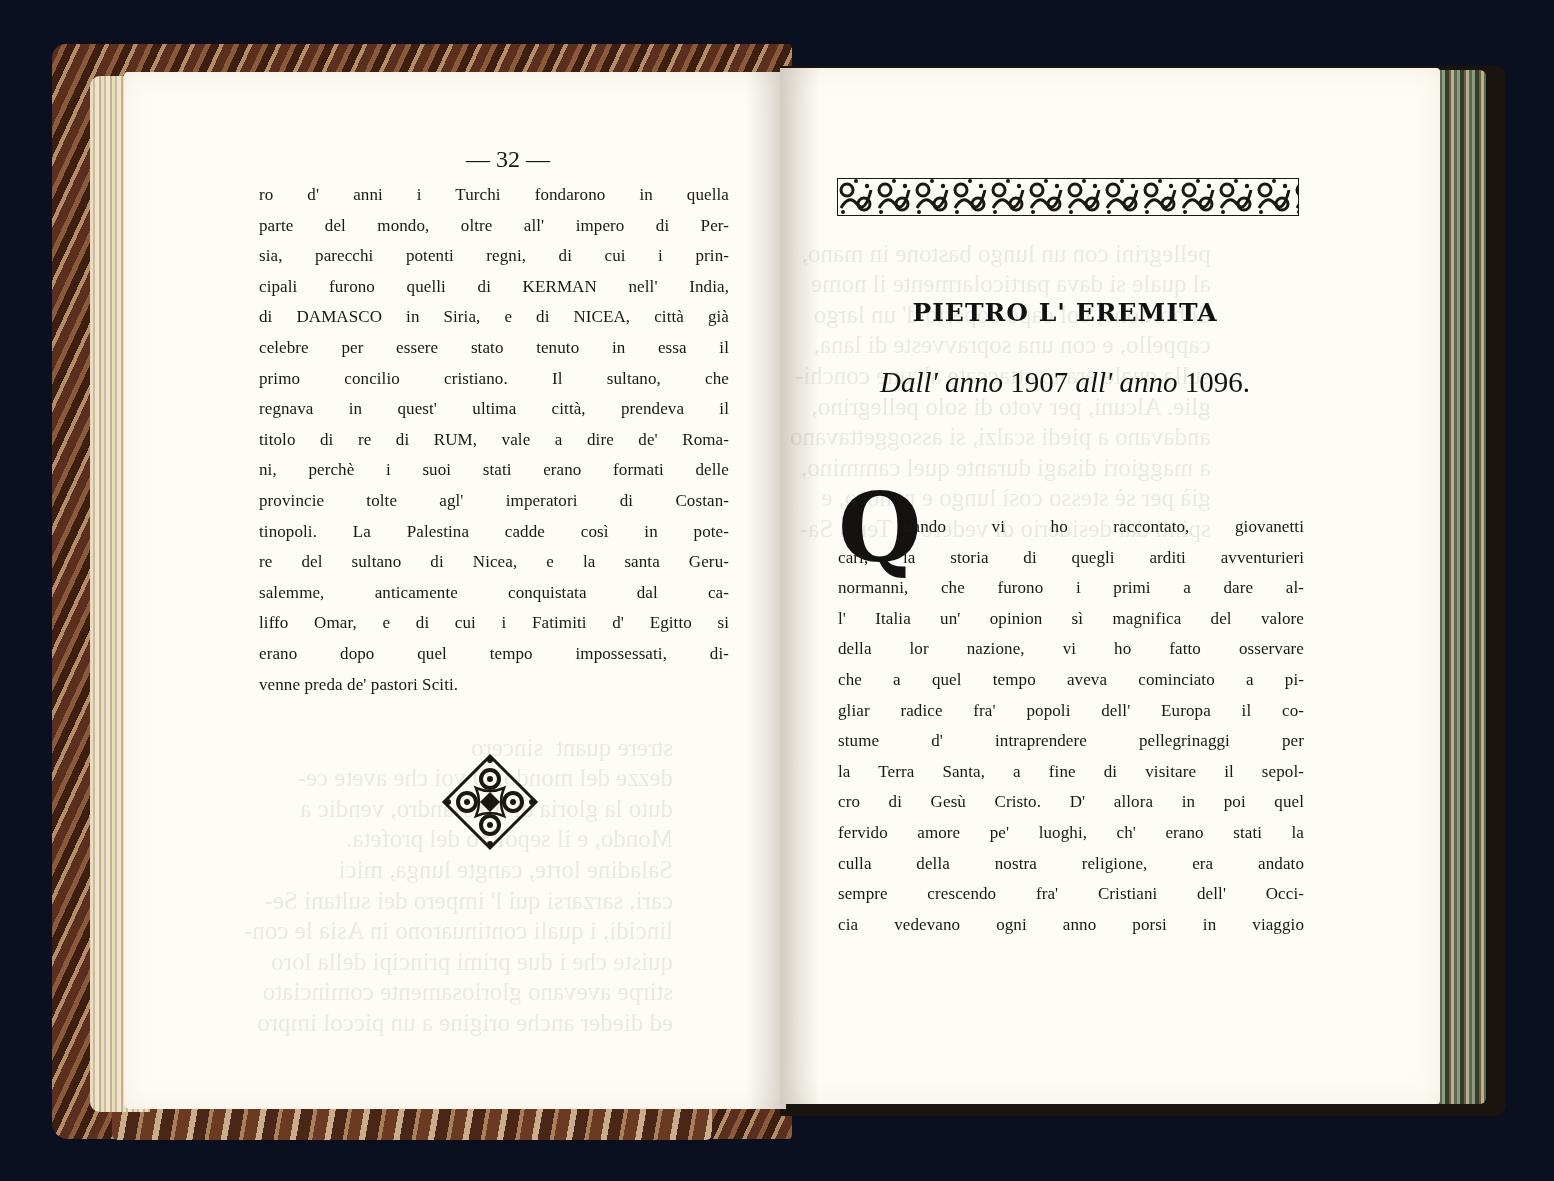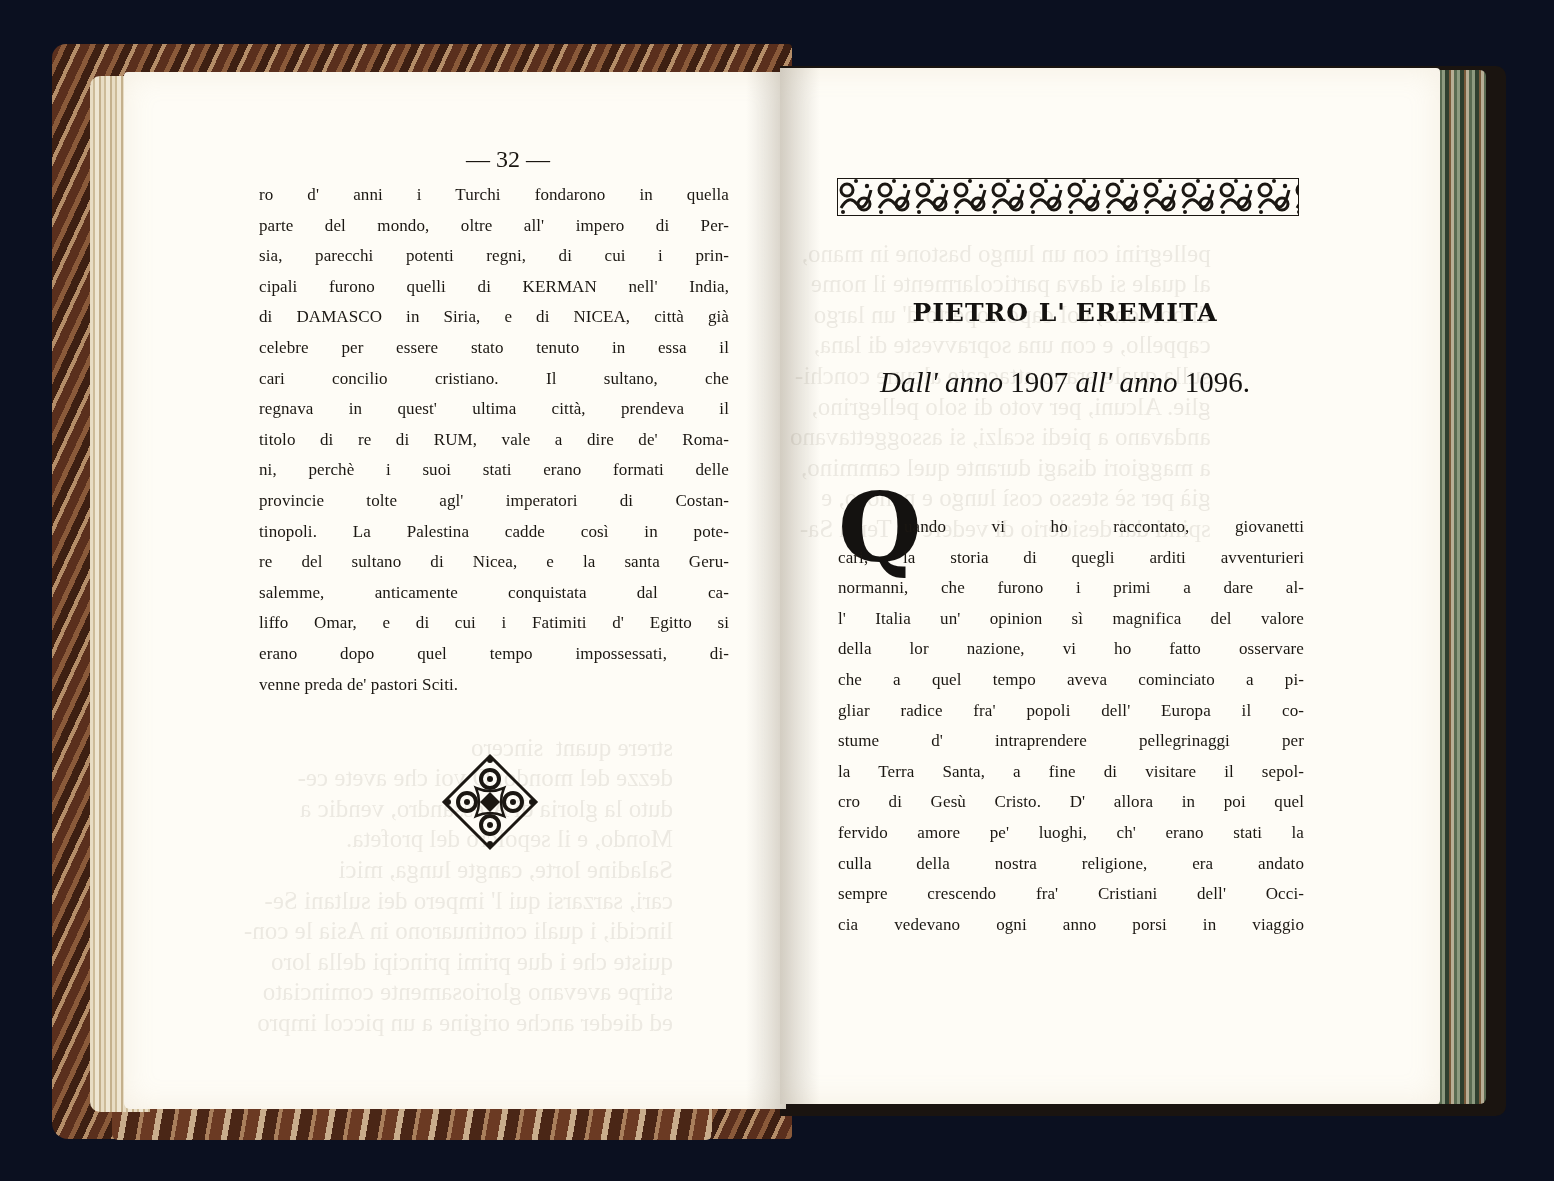--- a/index.html
+++ b/index.html
@@ -144,21 +144,21 @@
 
   <div class="page-number">— 32 —</div>
 
   <div class="text-block left-text">
     <span class="line">ro d' anni i Turchi fondarono in quella</span>
     <span class="line">parte del mondo, oltre all' impero di Per-</span>
     <span class="line">sia, parecchi potenti regni, di cui i prin-</span>
     <span class="line">cipali furono quelli di KERMAN nell' India,</span>
     <span class="line">di DAMASCO in Siria, e di NICEA, città già</span>
     <span class="line">celebre per essere stato tenuto in essa il</span>
-    <span class="line">cari concilio cristiano. Il sultano, che</span>
+    <span class="line">primo concilio cristiano. Il sultano, che</span>
     <span class="line">regnava in quest' ultima città, prendeva il</span>
     <span class="line">titolo di re di RUM, vale a dire de' Roma-</span>
     <span class="line">ni, perchè i suoi stati erano formati delle</span>
     <span class="line">provincie tolte agl' imperatori di Costan-</span>
     <span class="line">tinopoli. La Palestina cadde così in pote-</span>
     <span class="line">re del sultano di Nicea, e la santa Geru-</span>
     <span class="line">salemme, anticamente conquistata dal ca-</span>
     <span class="line">liffo Omar, e di cui i Fatimiti d' Egitto si</span>
     <span class="line">erano dopo quel tempo impossessati, di-</span>
     <span class="line last">venne preda de' pastori Sciti.</span>

